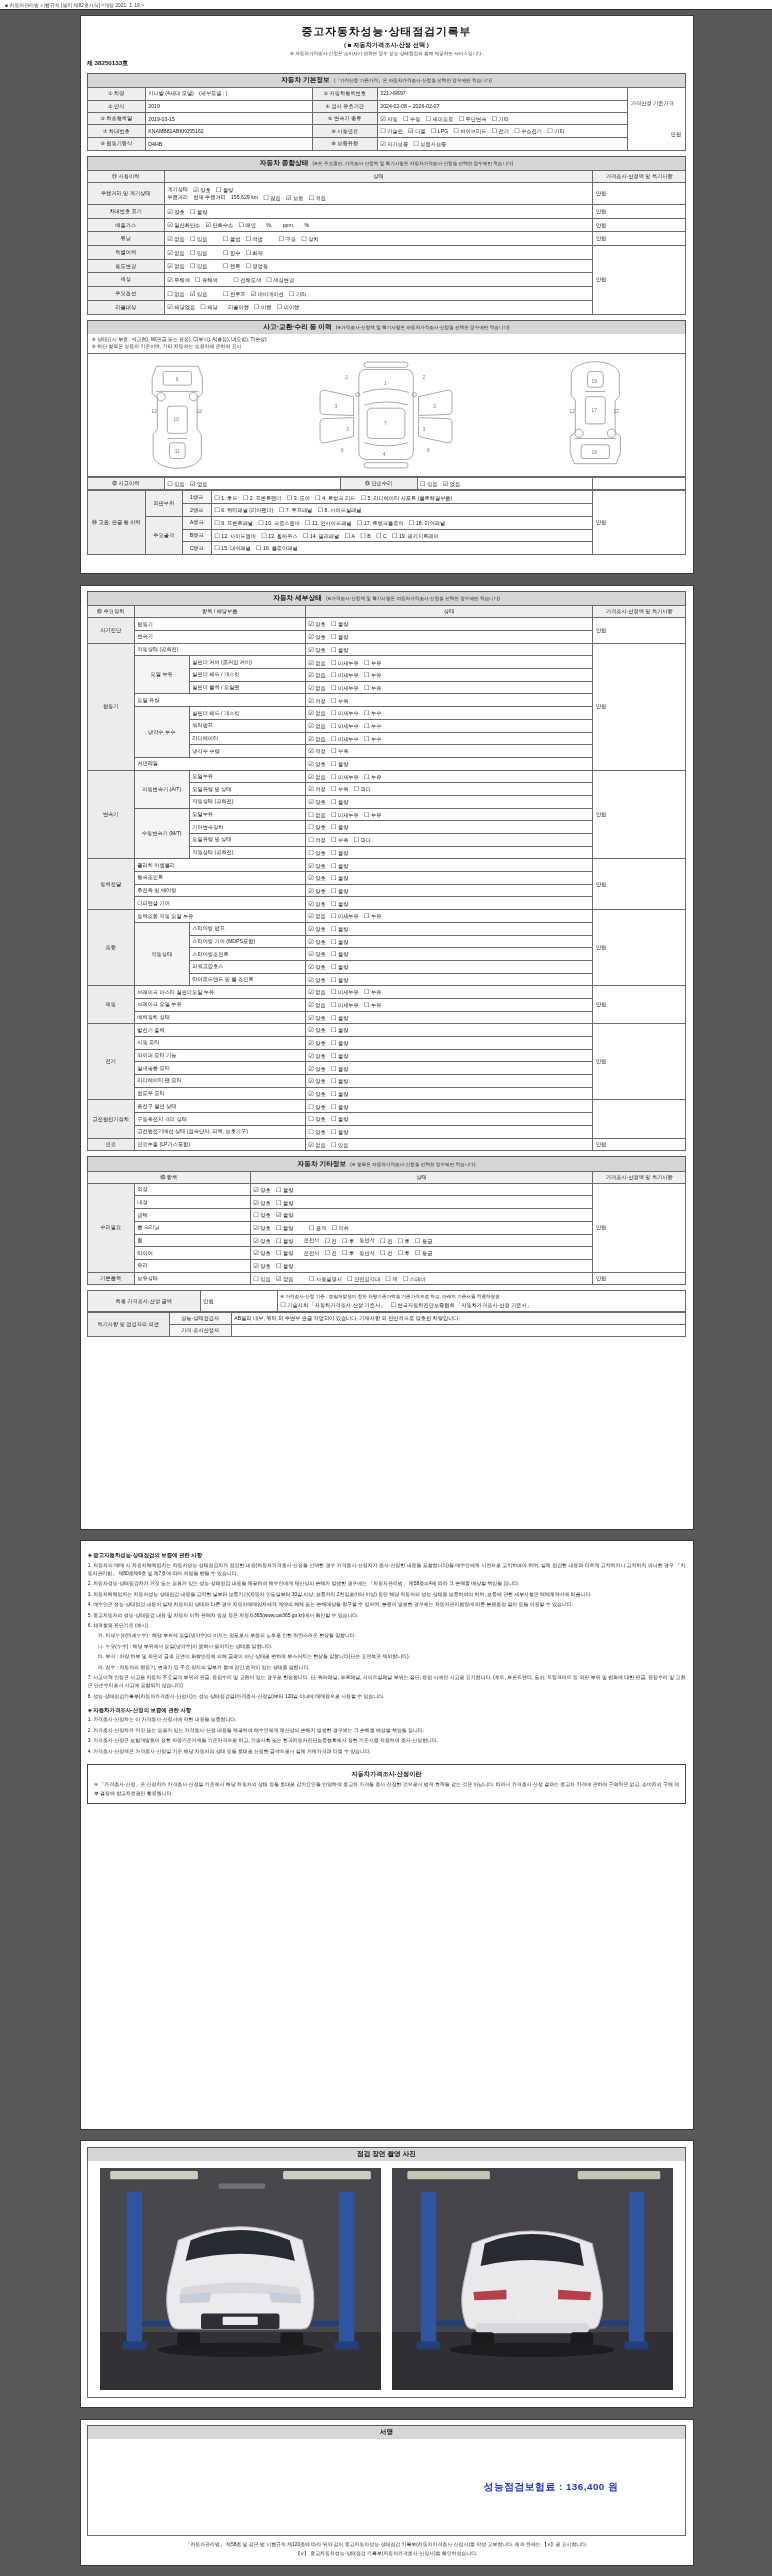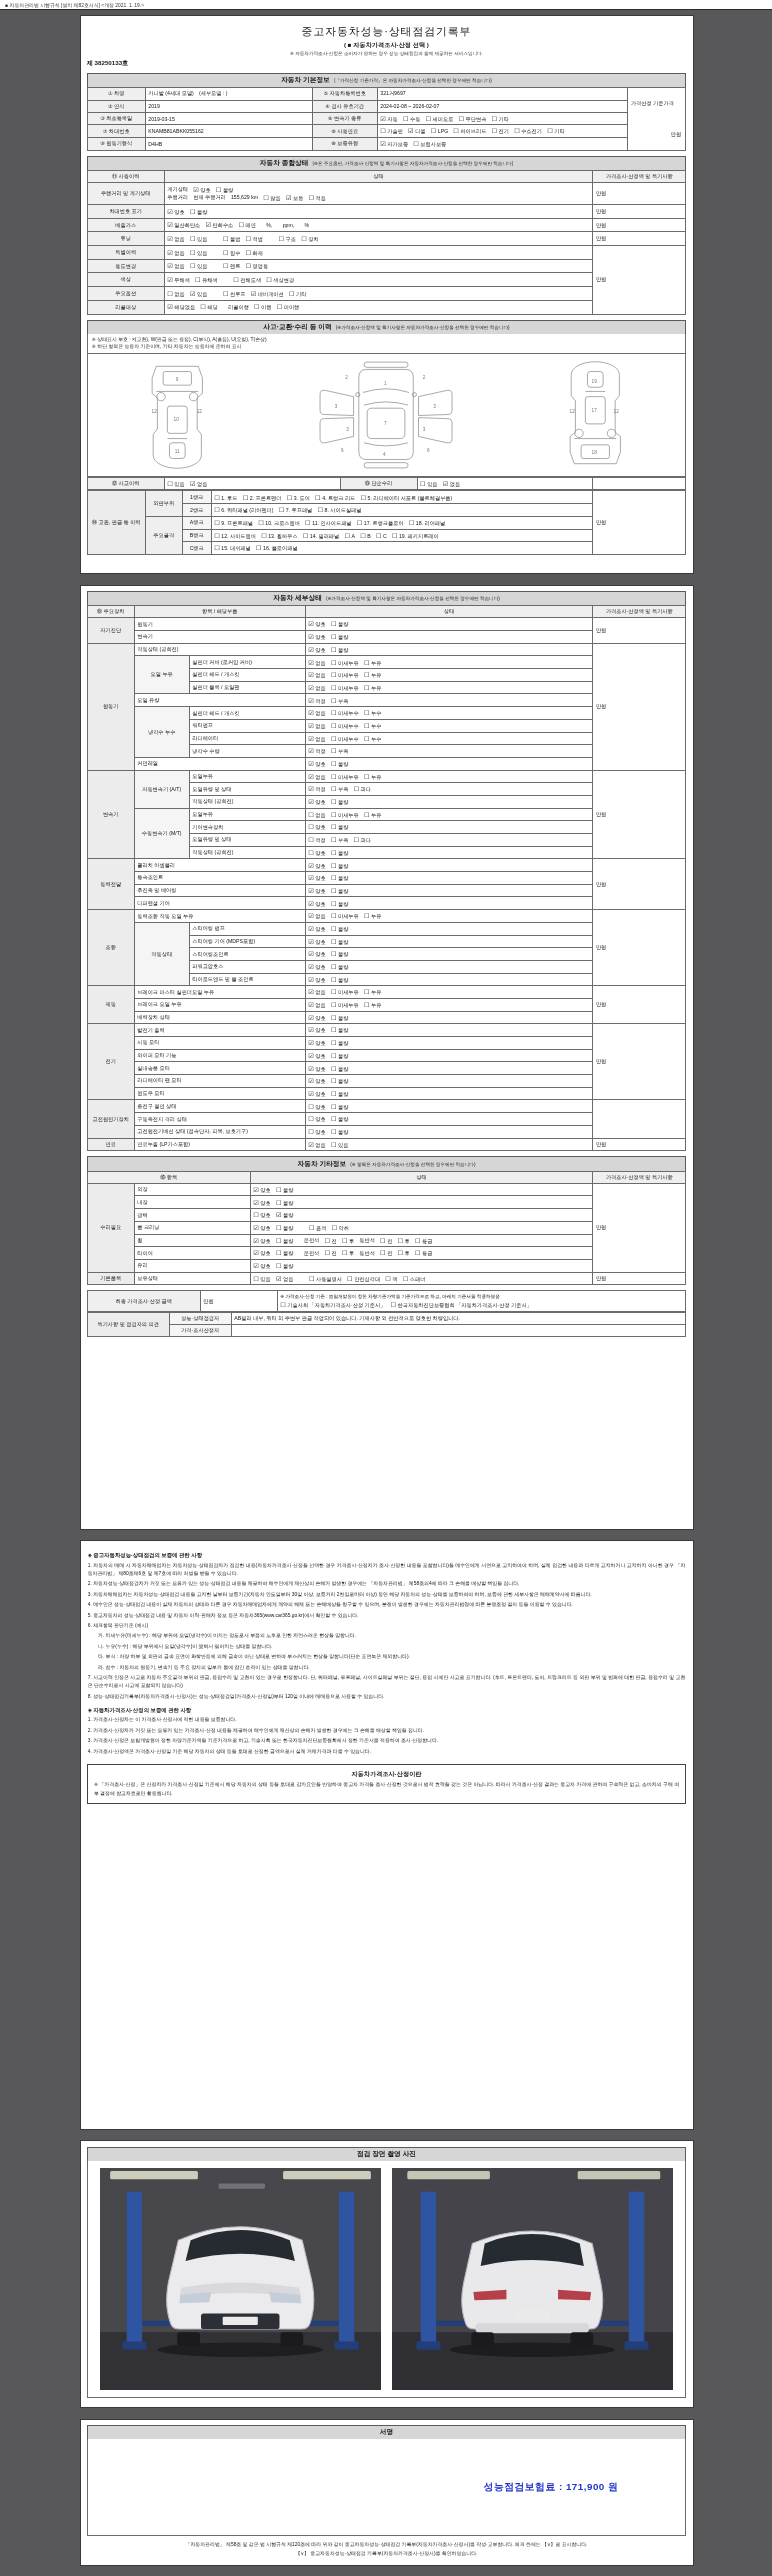--- a/index.html
+++ b/index.html
@@ -5,21 +5,21 @@
 *{box-sizing:border-box;margin:0;padding:0}
 body{width:773px;height:2576px;background:#58585b;font-family:"Liberation Sans","DejaVu Sans",sans-serif;color:#141414;overflow:hidden}
 .topstrip{background:#fff;height:10.3px;padding:1.5px 5.2px;font-size:4.9px;color:#333;border-bottom:0.5px solid #2c2c2e}
 .wrap{width:614px;margin:0 auto}
 .paper{background:#fff;border:0.5px solid #39393c;margin-top:10.3px;padding:5.2px 6.2px 7.2px}
 .paper.p1{margin-top:5.2px;min-height:559px}
 .p2{min-height:945px}
 .p3{min-height:590px}
 .p4{min-height:268px}
 .p5{min-height:129px}
-.doc-title{text-align:center;font-size:10.8px;font-weight:normal;letter-spacing:1px;margin-top:3.1px}
+.doc-title{text-align:center;font-size:10.8px;font-weight:bold;letter-spacing:1px;margin-top:3.1px}
 .doc-sub{text-align:center;font-size:6.2px;font-weight:bold;margin-top:2.1px}
 .doc-note{text-align:center;font-size:4.6px;color:#333;margin-top:1px}
 .doc-no{font-size:6.2px;font-weight:bold;margin:3.1px 0 1.5px}
 .sec-bar{background:#d6d6d6;border:0.5px solid #5a5a5a;border-bottom:none;padding:2.1px 3.1px;text-align:center;font-size:6.7px;margin-top:5.2px}
 .sec-bar b{font-weight:bold}
 .sec-bar .note{font-weight:normal;font-size:4.6px;margin-left:4.1px;color:#222}
 table.frm{width:100%;border-collapse:collapse;table-layout:fixed;background:#fff}
 .frm th,.frm td{border:0.5px solid #6b6b6b;font-size:5.2px;padding:2.1px 2.6px;vertical-align:middle;word-break:break-all}
 .frm thead th{background:#dcdcdc;font-weight:bold;text-align:center}
 .frm tbody th,.frm tr th{background:#efefef;font-weight:normal;text-align:center}
@@ -703,21 +703,21 @@
           <rect x="154" y="318" width="44" height="26" rx="6" fill="#1b1b1e"></rect>
           <rect x="346" y="318" width="44" height="26" rx="6" fill="#1b1b1e"></rect>
         </svg>
       </figure>
     </div>
   </section>
 
   <section class="paper p5">
     <div class="sec-bar" style="margin-top:0"><b>서명</b></div>
     <div class="sign-box">
-      <div class="fee">성능점검보험료 : 171,900 원</div>
+      <div class="fee">성능점검보험료 : 136,400 원</div>
     </div>
     <div class="foot">
       <p>「자동차관리법」 제58조 및 같은 법 시행규칙 제120조에 따라 위와 같이 중고자동차성능·상태점검 기록부(자동차가격조사·산정서)를 작성·교부합니다. 체크 란에는 【∨】로 표시합니다.</p>
       <p>【∨】 중고자동차성능·상태점검 기록부(자동차가격조사·산정서)를 확인하였습니다.</p>
     </div>
   </section>
 
 </div>
 
 

